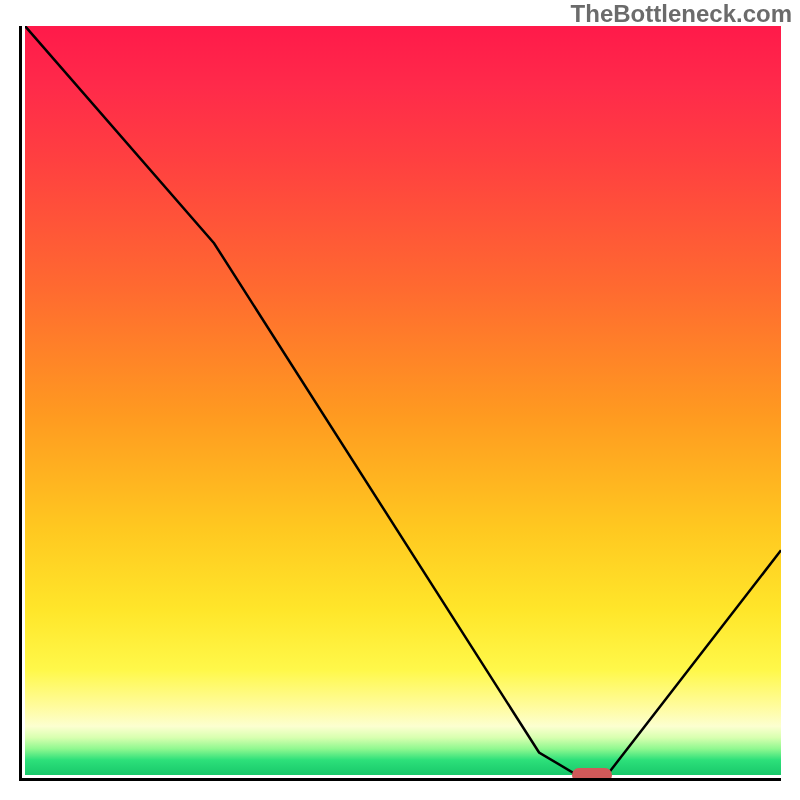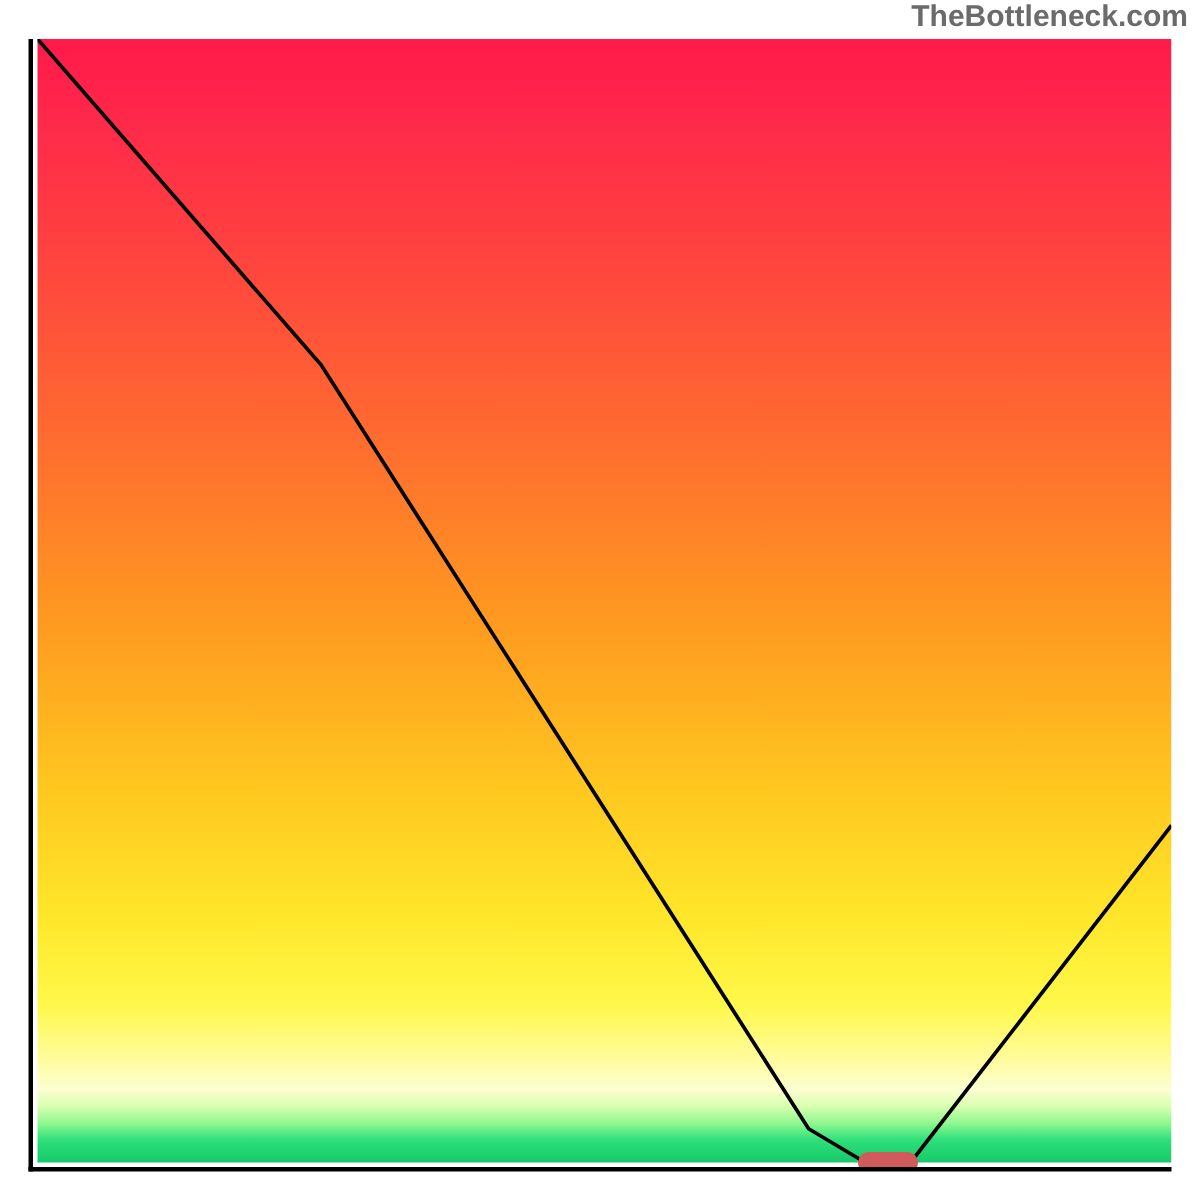--- a/index.html
+++ b/index.html
@@ -10,21 +10,21 @@
   }
   .chart-container {
     position: relative;
     width: 800px;
     height: 800px;
   }
   .watermark {
     position: absolute;
     top: 0px;
     right: 8px;
-    font-size: 20px;
+    font-size: 24px;
     font-weight: bold;
     color: #6b6b6b;
     z-index: 10;
   }
   .plot-outer {
     position: absolute;
     left: 19px;
     top: 26px;
     width: 762px;
     height: 755px;

